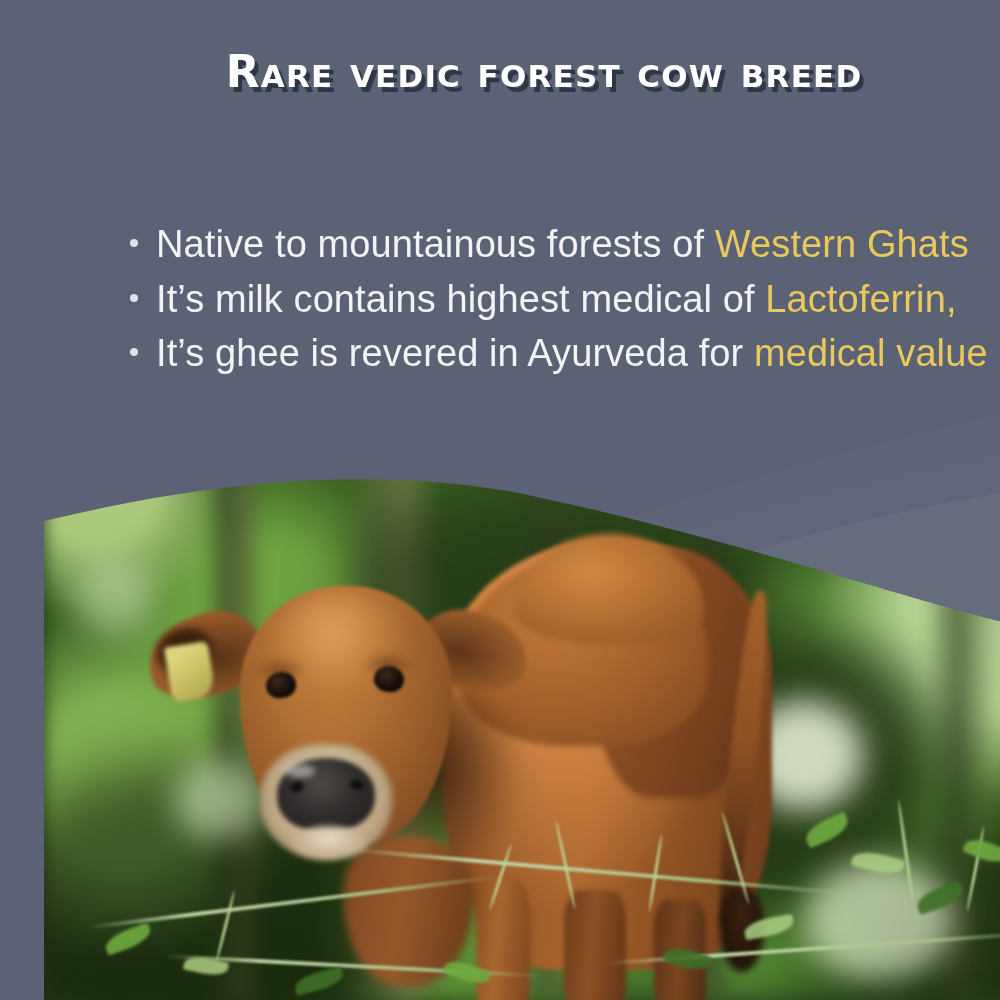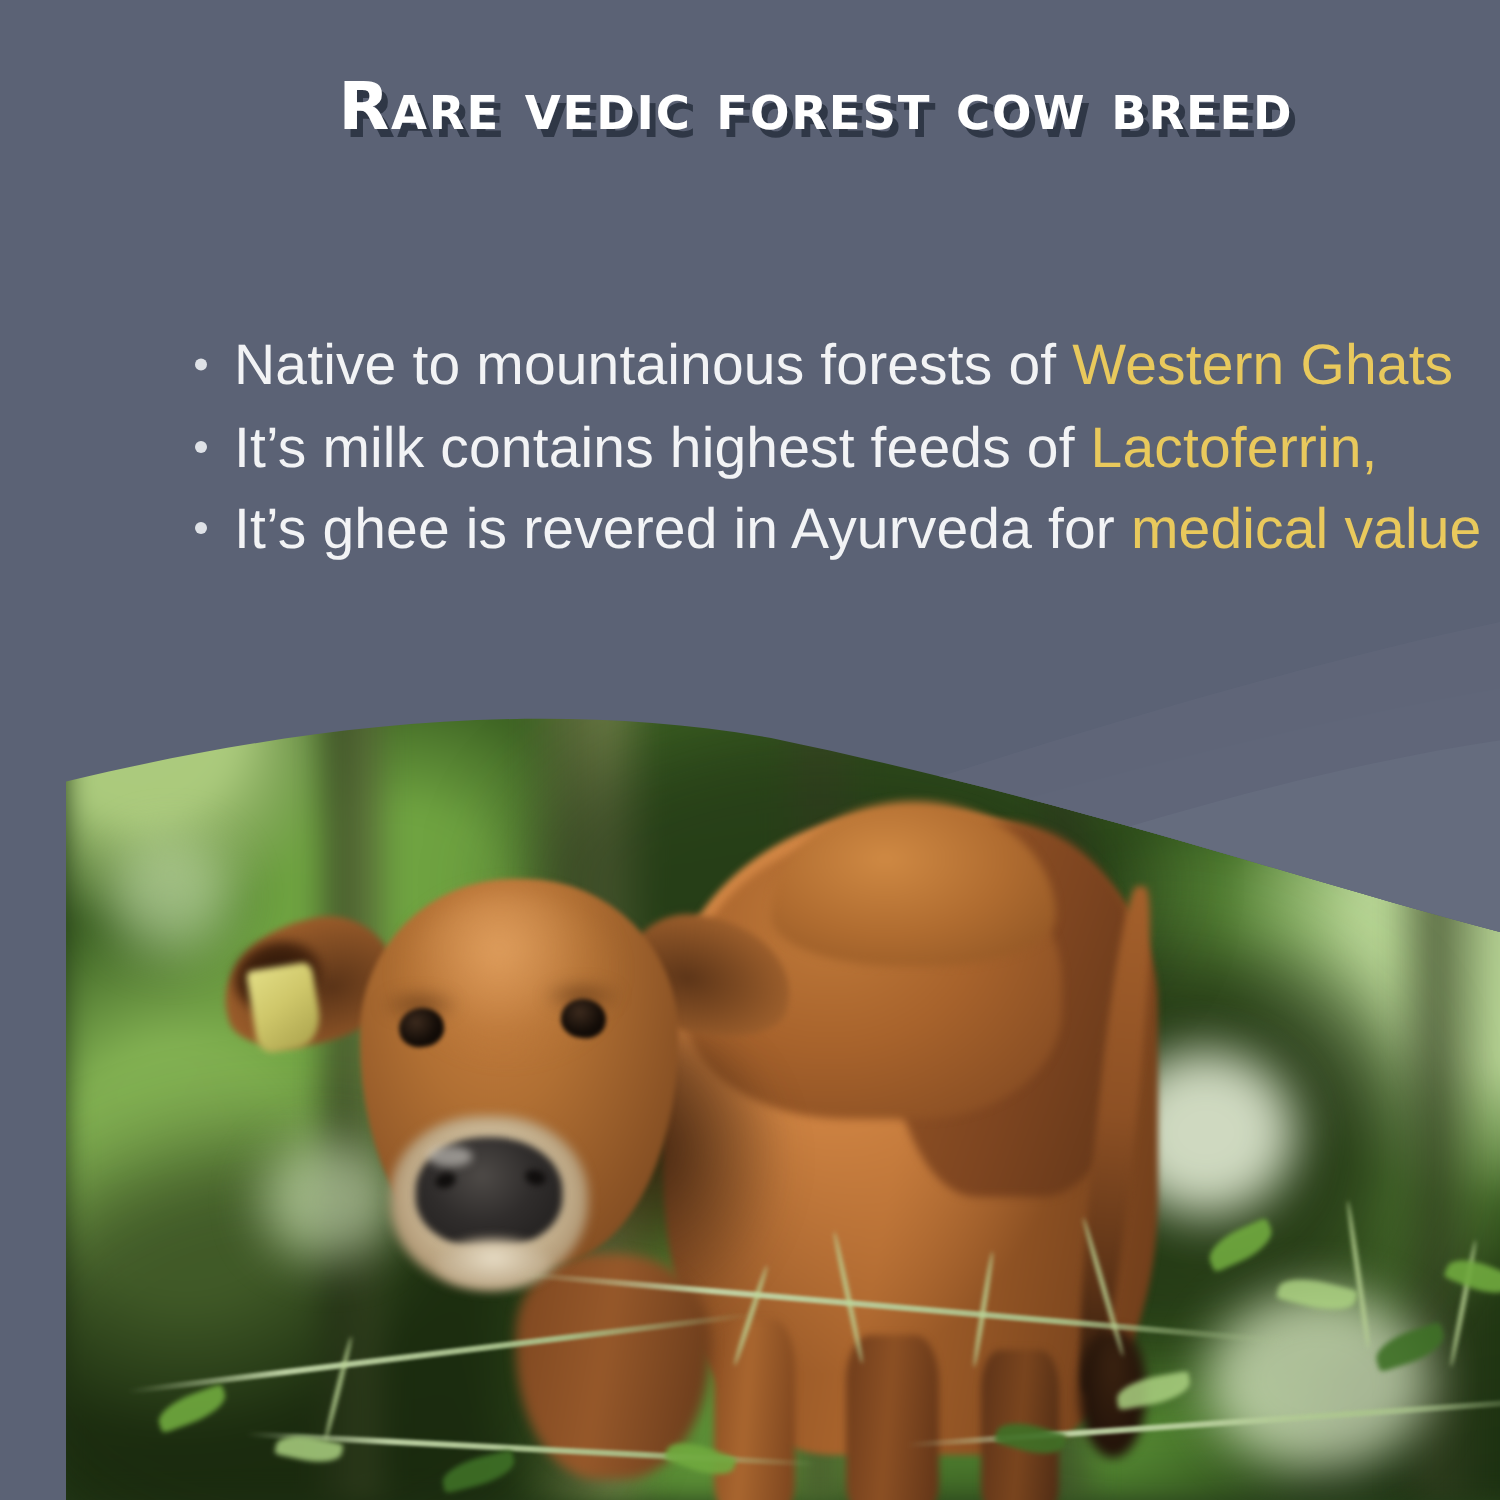--- a/index.html
+++ b/index.html
@@ -448,21 +448,21 @@
     <div id="bullets">
 
       <div class="bullet">
         <span class="dot"></span>
         <span>Native to mountainous forests of </span><span class="accent">Western Ghats</span><span></span>
       </div>
 
 
       <div class="bullet">
         <span class="dot"></span>
-        <span>It’s milk contains highest feeds of </span><span class="accent">Lactoferrin,</span><span></span>
+        <span>It’s milk contains highest medical of </span><span class="accent">Lactoferrin,</span><span></span>
       </div>
 
       <div class="bullet">
         <span class="dot"></span>
         <span>It’s ghee is revered in Ayurveda for </span><span class="accent">medical value</span><span></span>
       </div>
 
     </div>
   </div>
 

